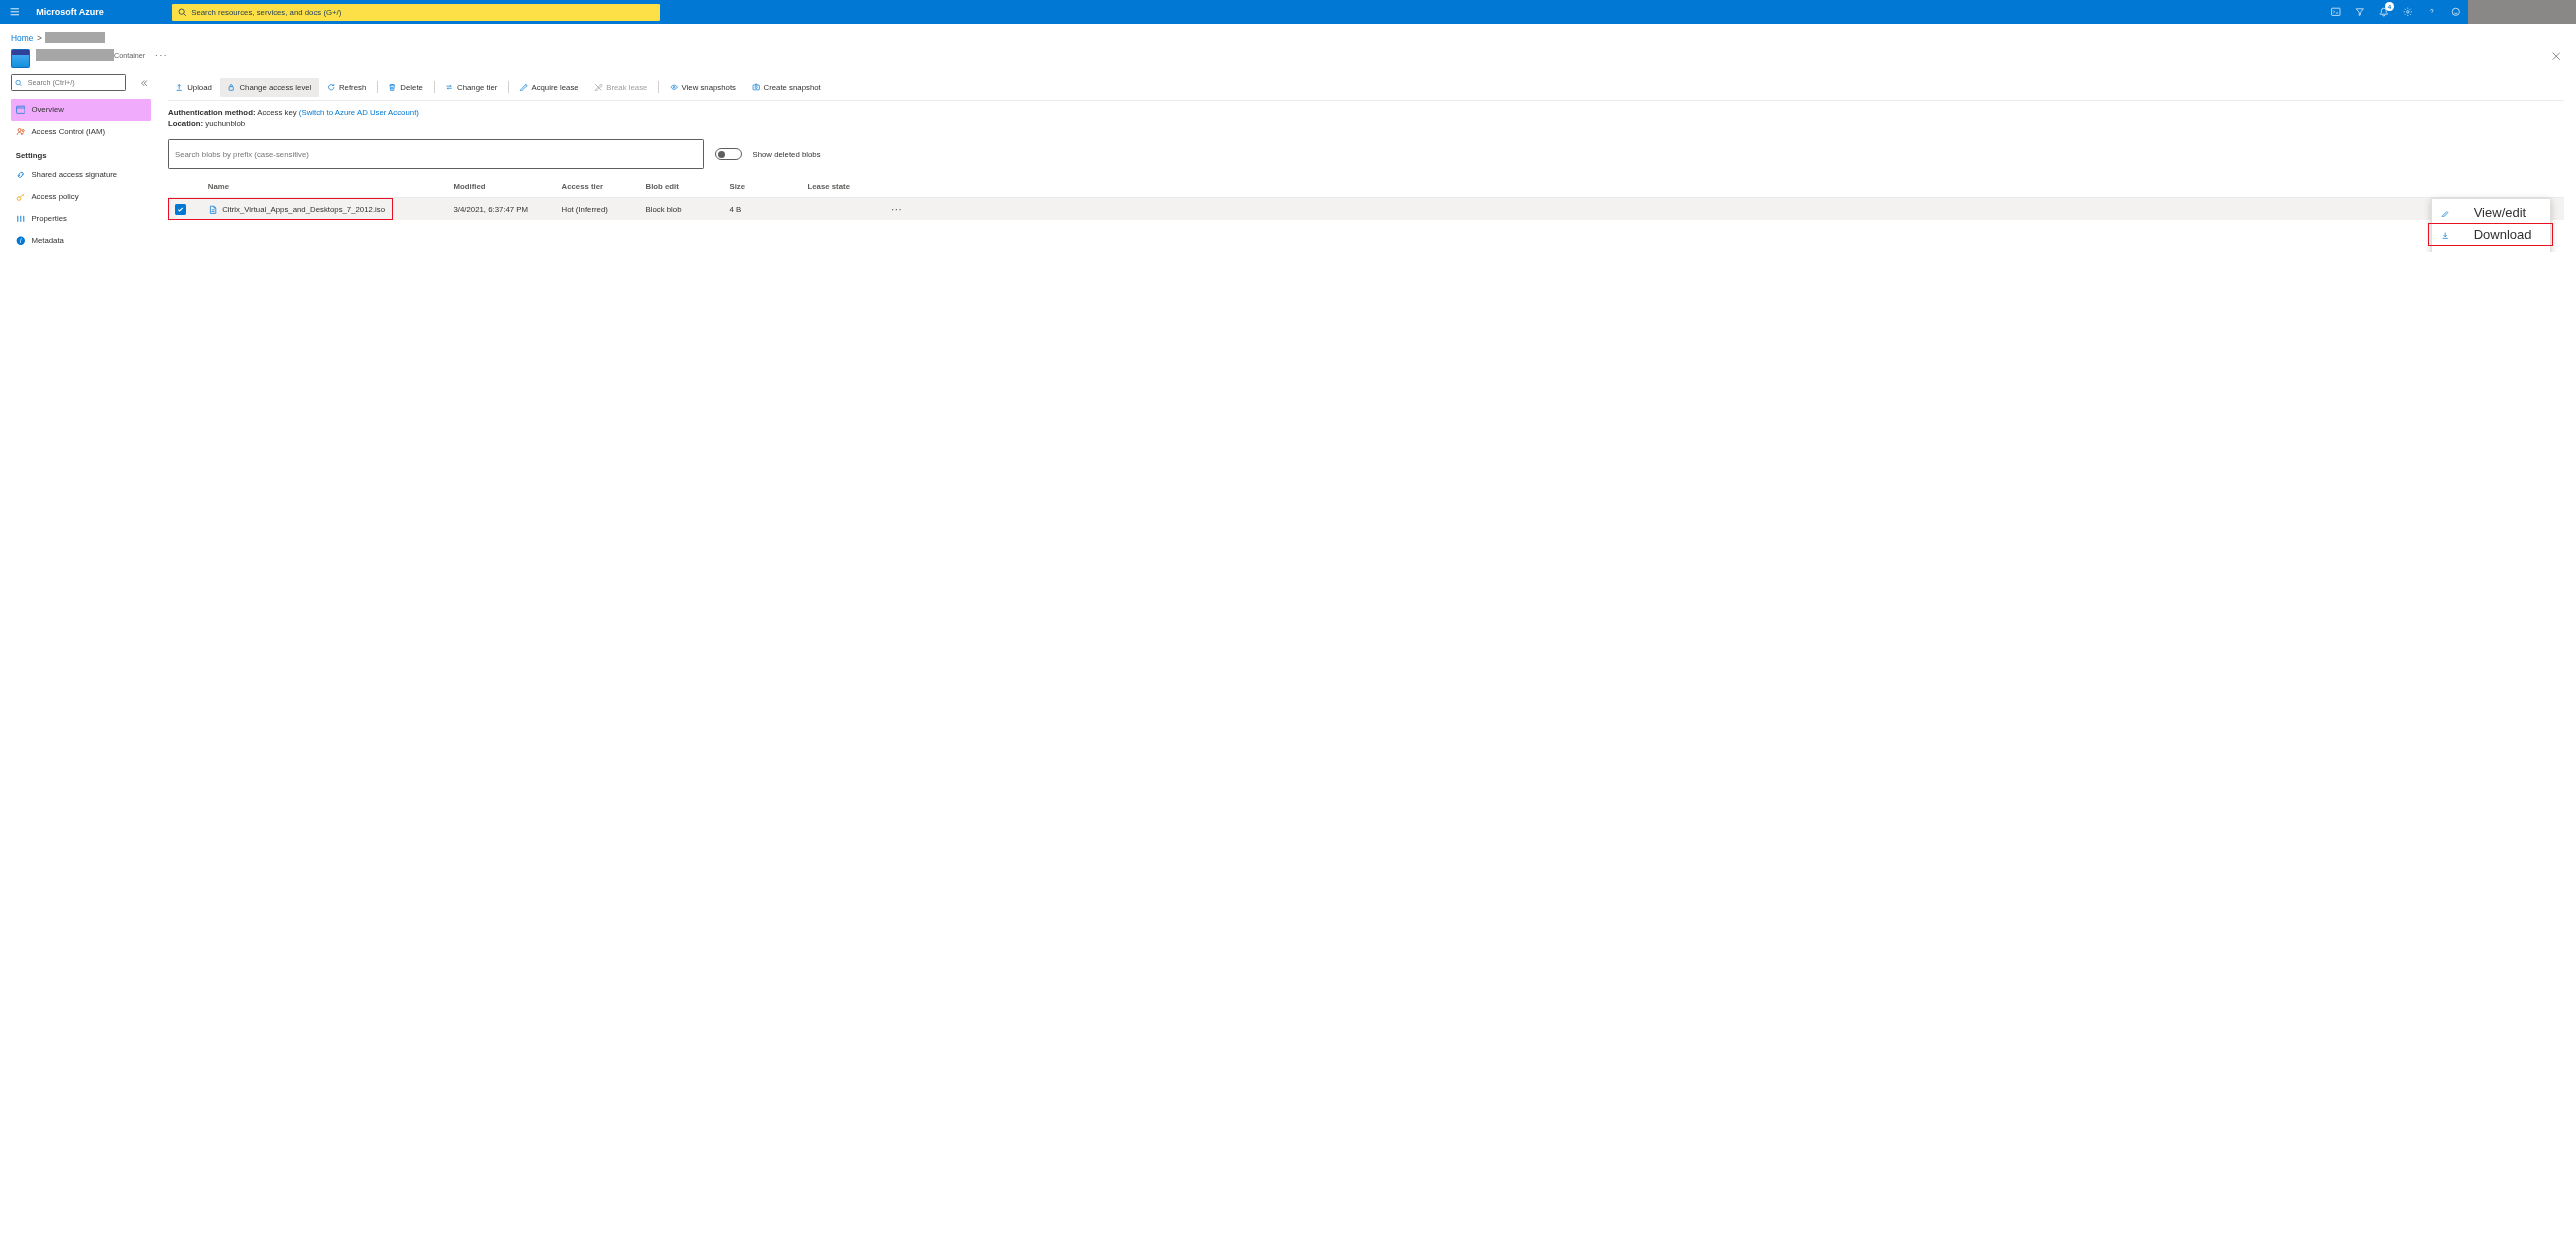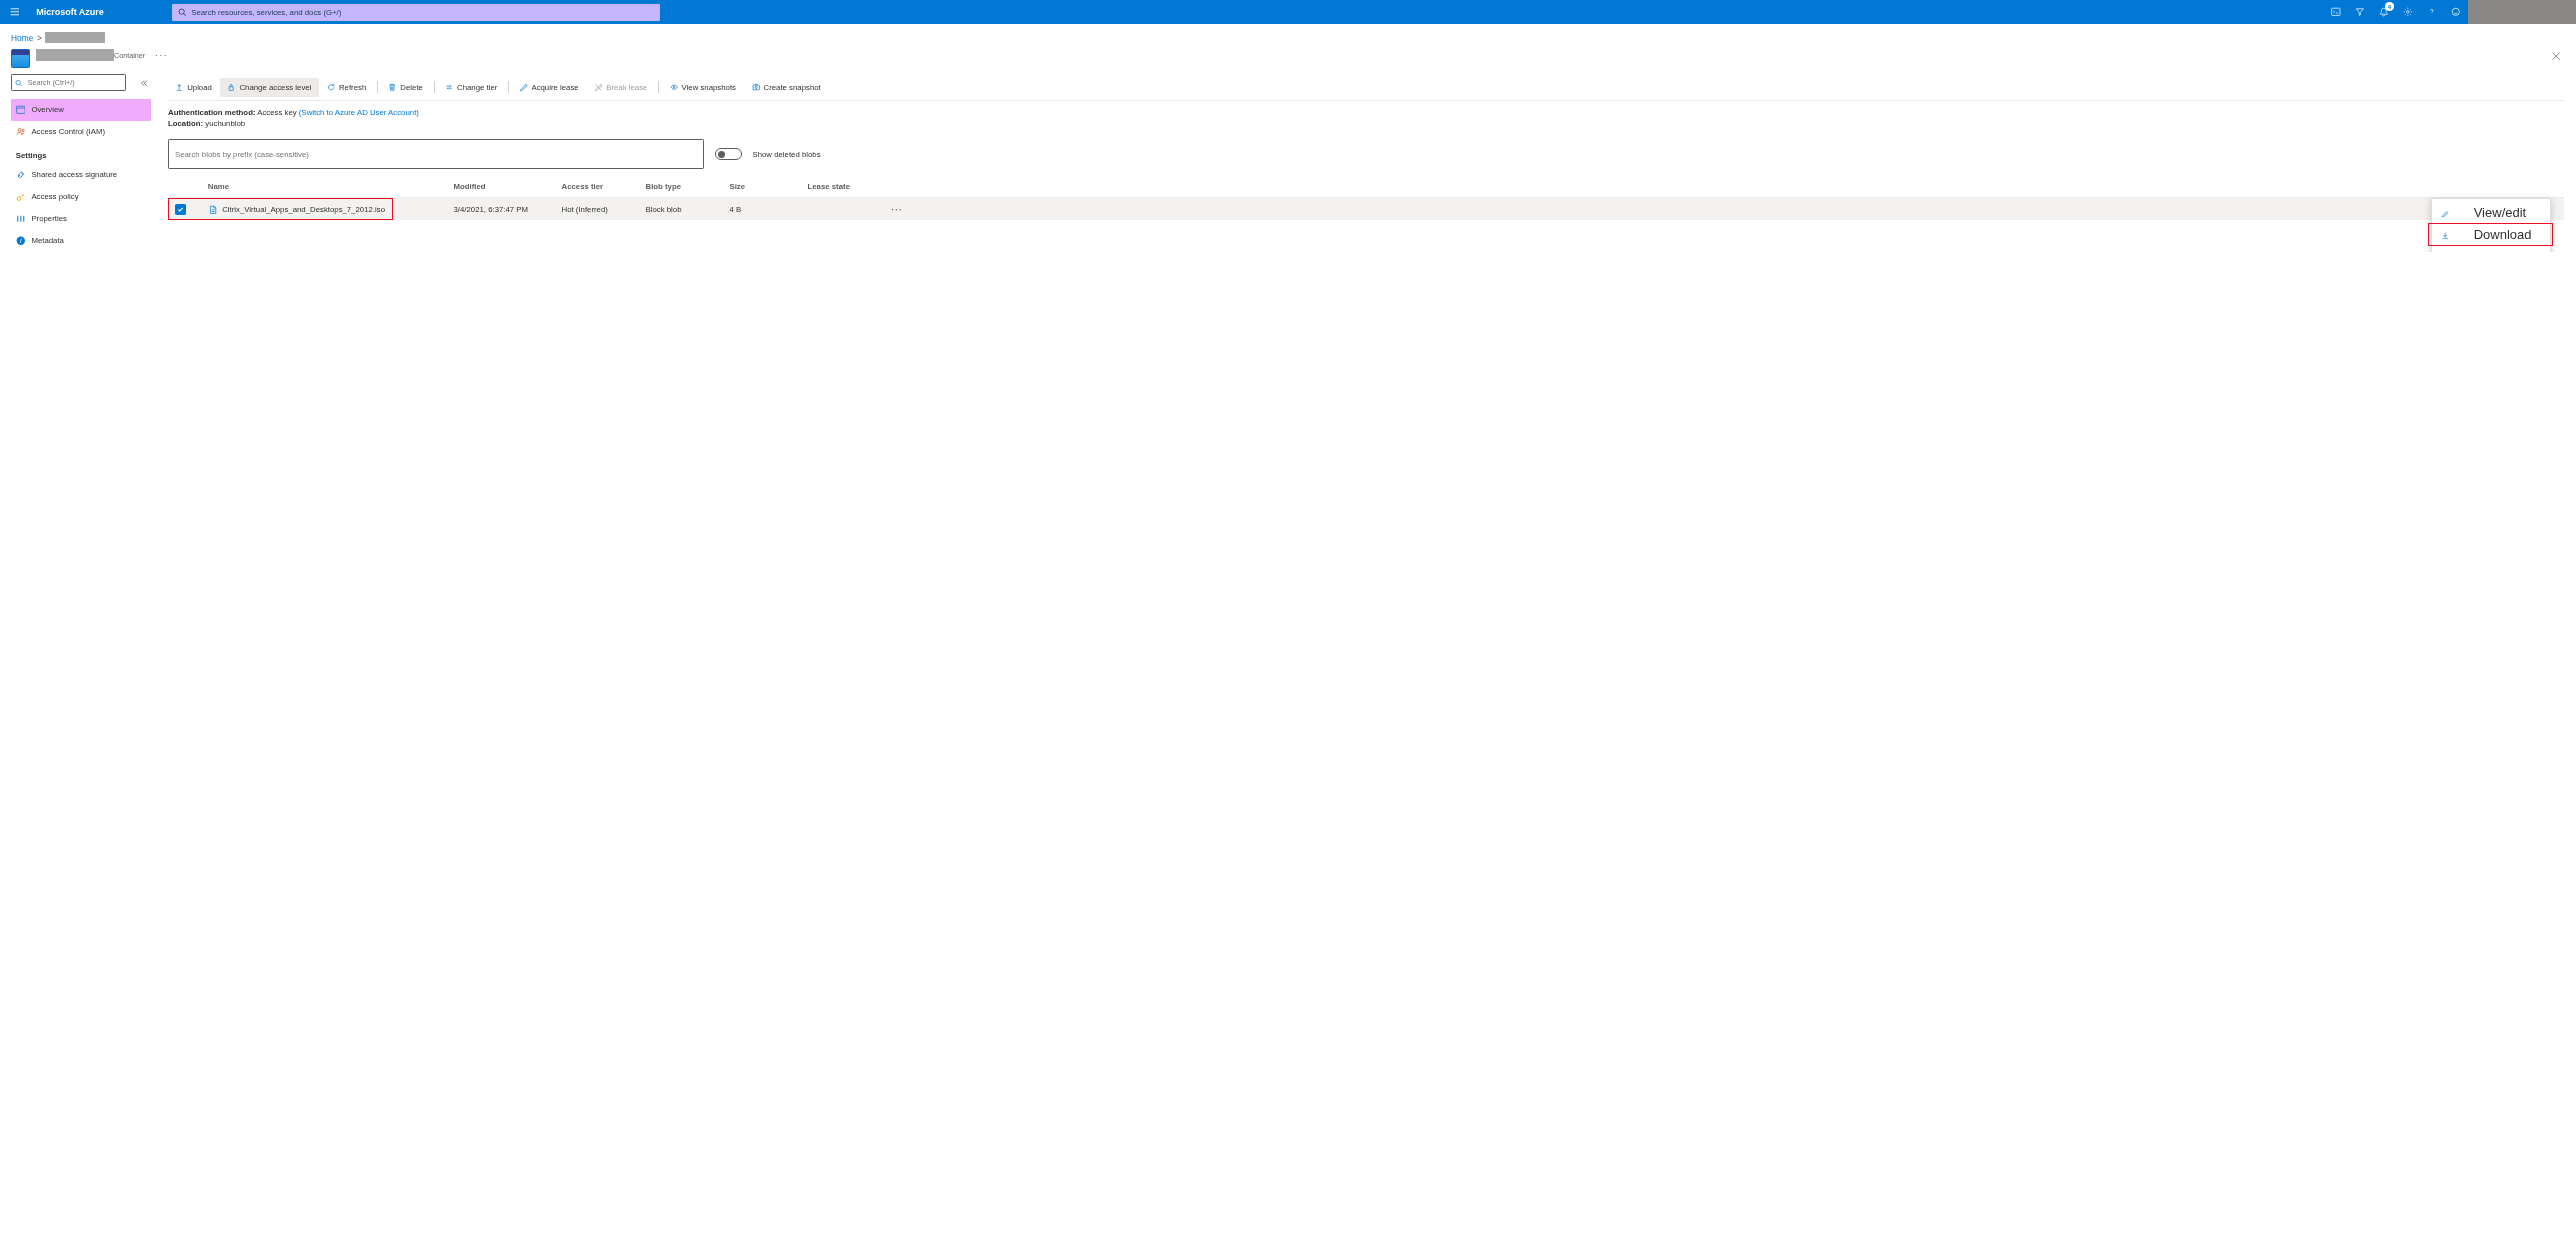--- a/index.html
+++ b/index.html
@@ -4,21 +4,21 @@
 <style>
 * { box-sizing: border-box; margin: 0; padding: 0; font-family: "Segoe UI", Arial, sans-serif; }
 body { font-size: 7.8px; color: #323130; background: #fff; overflow: hidden; }
 
 
 .topbar { height: 24px; background: #0078d4; display: flex; align-items: center; color: #fff; }
 .topbar .hamburger { width: 29px; display: flex; align-items: center; justify-content: center; cursor: pointer; height: 100%; }
 .topbar .brand { font-weight: 600; font-size: 9px; padding: 0 7.2px; white-space: nowrap; }
 .topbar .spacer-left { width: 48px; }
 .topbar .search-wrap { flex: 1; display: flex; align-items: center; padding: 0 4.8px; max-width: 506px; }
-.topbar .search { width: 100%; height: 17px; background: #c4b5fd; border: none; border-radius: 1.2px; padding: 0 6px 0 19px; color: #1b3a57; font-size: 7.8px; }
+.topbar .search { width: 100%; height: 17px; background: #fde047; border: none; border-radius: 1.2px; padding: 0 6px 0 19px; color: #1b3a57; font-size: 7.8px; }
 .topbar .search::placeholder { color: #1b3a57; }
 .topbar .search-icon { position: relative; left: 14.5px; color: #1b3a57; pointer-events: none; }
 .topbar .right-icons { display: flex; align-items: center; height: 100%; margin-left: auto; }
 .topbar .ticon { width: 24px; height: 24px; display: flex; align-items: center; justify-content: center; cursor: pointer; position: relative; }
 .topbar .badge { position: absolute; top: 2.4px; right: 2.4px; background: #fff; color: #0078d4; border-radius: 50%; font-size: 6px; width: 8.4px; height: 8.4px; display: flex; align-items: center; justify-content: center; font-weight: 600; }
 .topbar .account-blank { width: 108px; height: 24px; background: #8a8886; }
 
 
 .breadcrumb-row { padding: 8.4px 11px 3.6px; font-size: 8.4px; display: flex; align-items: center; gap: 3.6px; }
 .breadcrumb-row a { color: #0078d4; text-decoration: none; cursor: pointer; }
@@ -335,21 +335,21 @@
       <div class="toggle"></div>
       <span class="toggle-label">Show deleted blobs</span>
     </div>
 
     <div class="tbl" style="position:relative;">
       <div class="thead">
         <div></div>
         <div style="padding-left:13.3px;">Name</div>
         <div>Modified</div>
         <div>Access tier</div>
-        <div>Blob type</div>
+        <div>Blob edit</div>
         <div>Size</div>
         <div>Lease state</div>
         <div></div>
       </div>
 
       <div class="trow selected">
         <div class="chk checked">
           <svg width="7.2" height="7.2" viewBox="0 0 16 16" fill="none" stroke="#fff" stroke-width="2.5">
               <path d="M3 8l3 3 7-7"></path>
             </svg>

